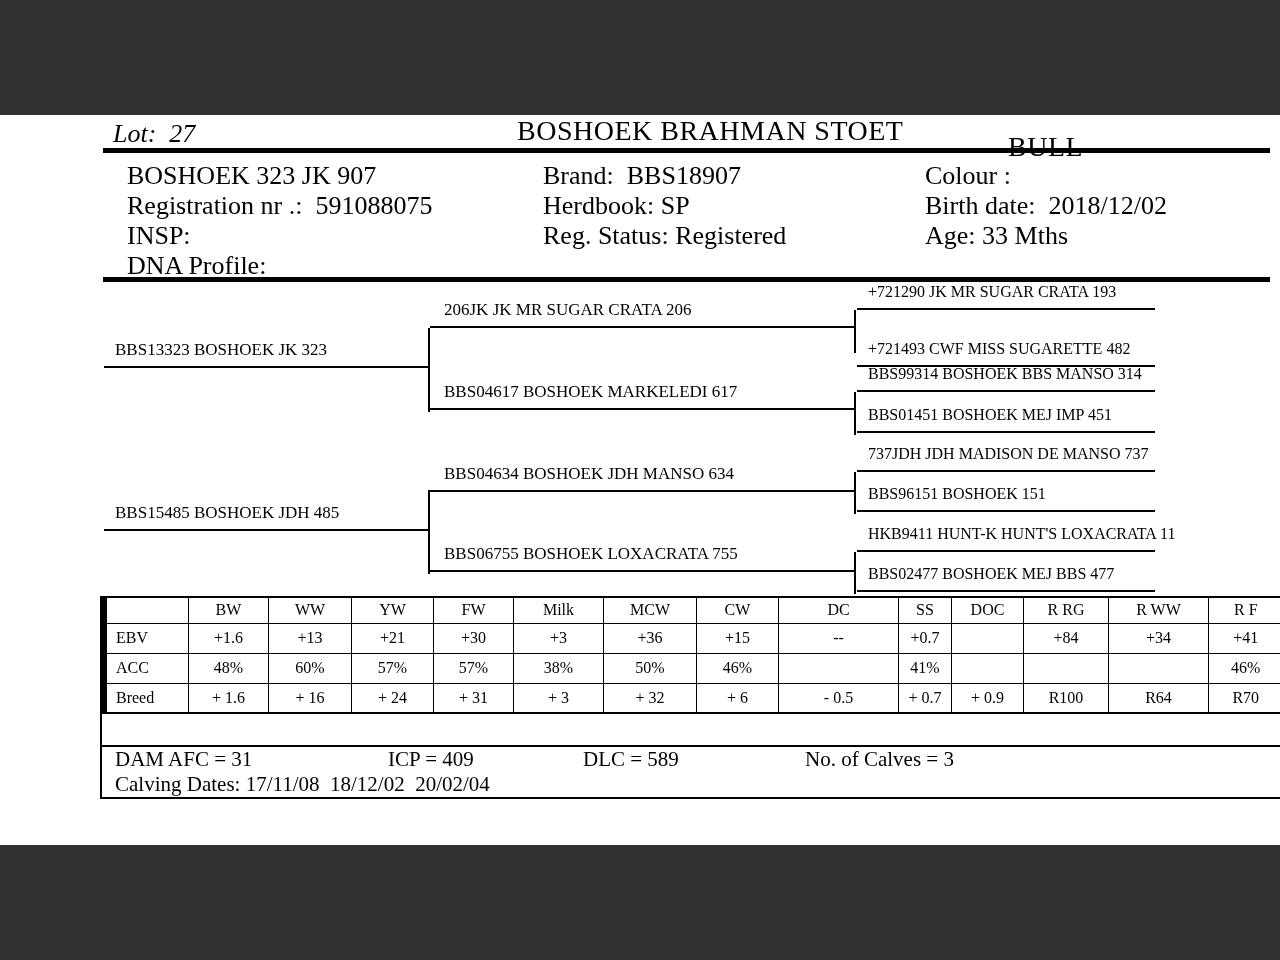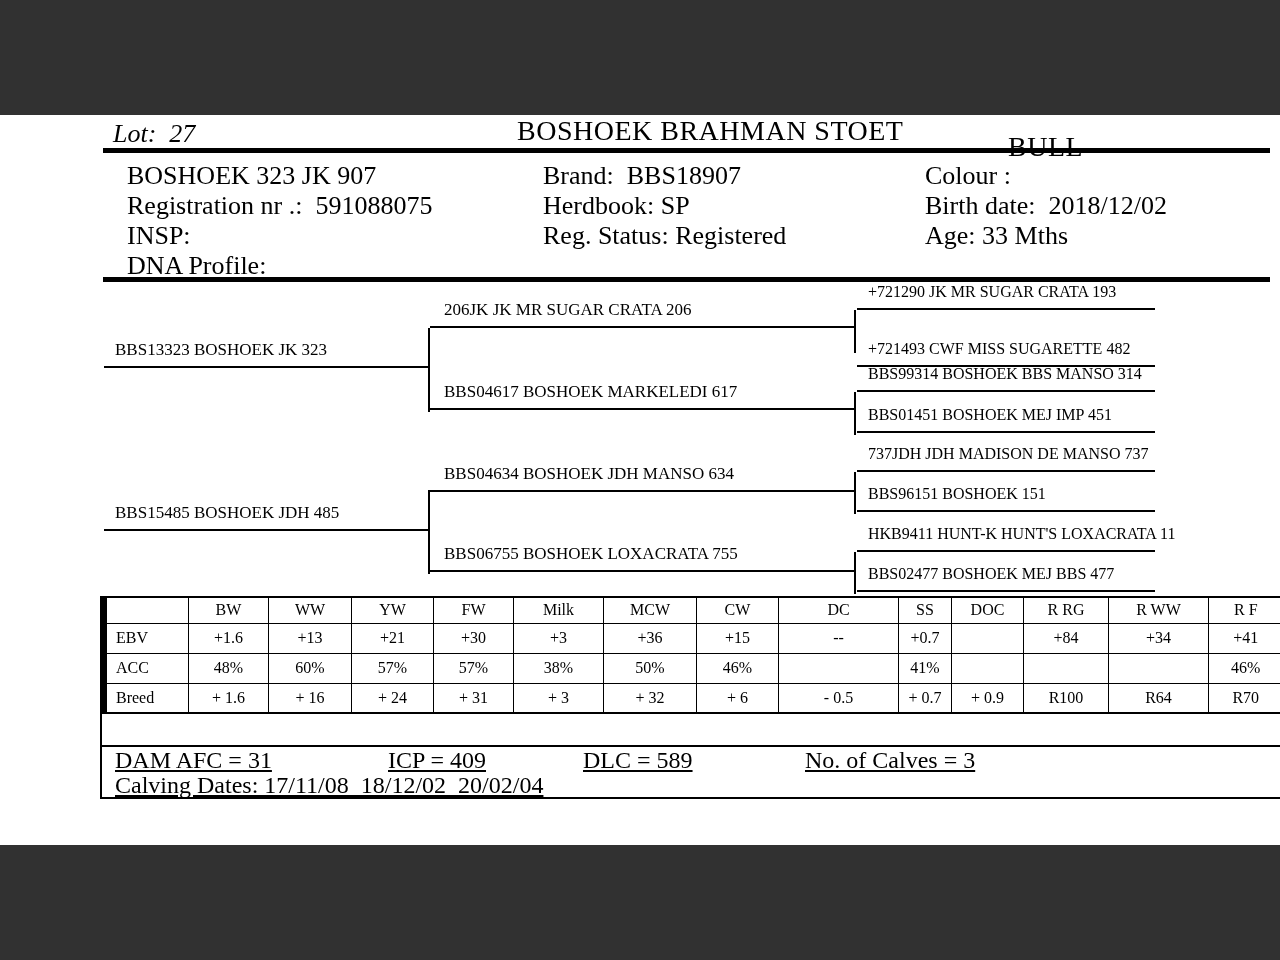--- a/index.html
+++ b/index.html
@@ -50,21 +50,21 @@
   .ebv-table th, .ebv-table td { border:1.5px solid #000; text-align:center;
                font-weight:normal; overflow:hidden; white-space:pre; }
   .ebv-table th { height:26px; }
   .ebv-table td { height:30px; }
   .ebv-table .rowlabel { text-align:left; padding-left:9px; }
 
   
   .hline { position:absolute; background:#000; height:2px; left:100px; width:1180px; }
   .f-top { top:745px; } .f-bottom { top:797px; }
   .f-left { position:absolute; left:100px; top:713px; width:2px; height:86px; background:#000; }
-  .foot { position:absolute; font-size:24px; white-space:pre;text-decoration:underline; }
+  .foot { position:absolute; font-size:21px; white-space:pre; }
   .f-dam { left:115px; top:747px; }
   .f-icp { left:388px; top:747px; }
   .f-dlc { left:583px; top:747px; }
   .f-calves { left:805px; top:747px; }
   .f-dates { left:115px; top:772px; }
 </style>
 </head>
 <body>
 
 <div class="page">

